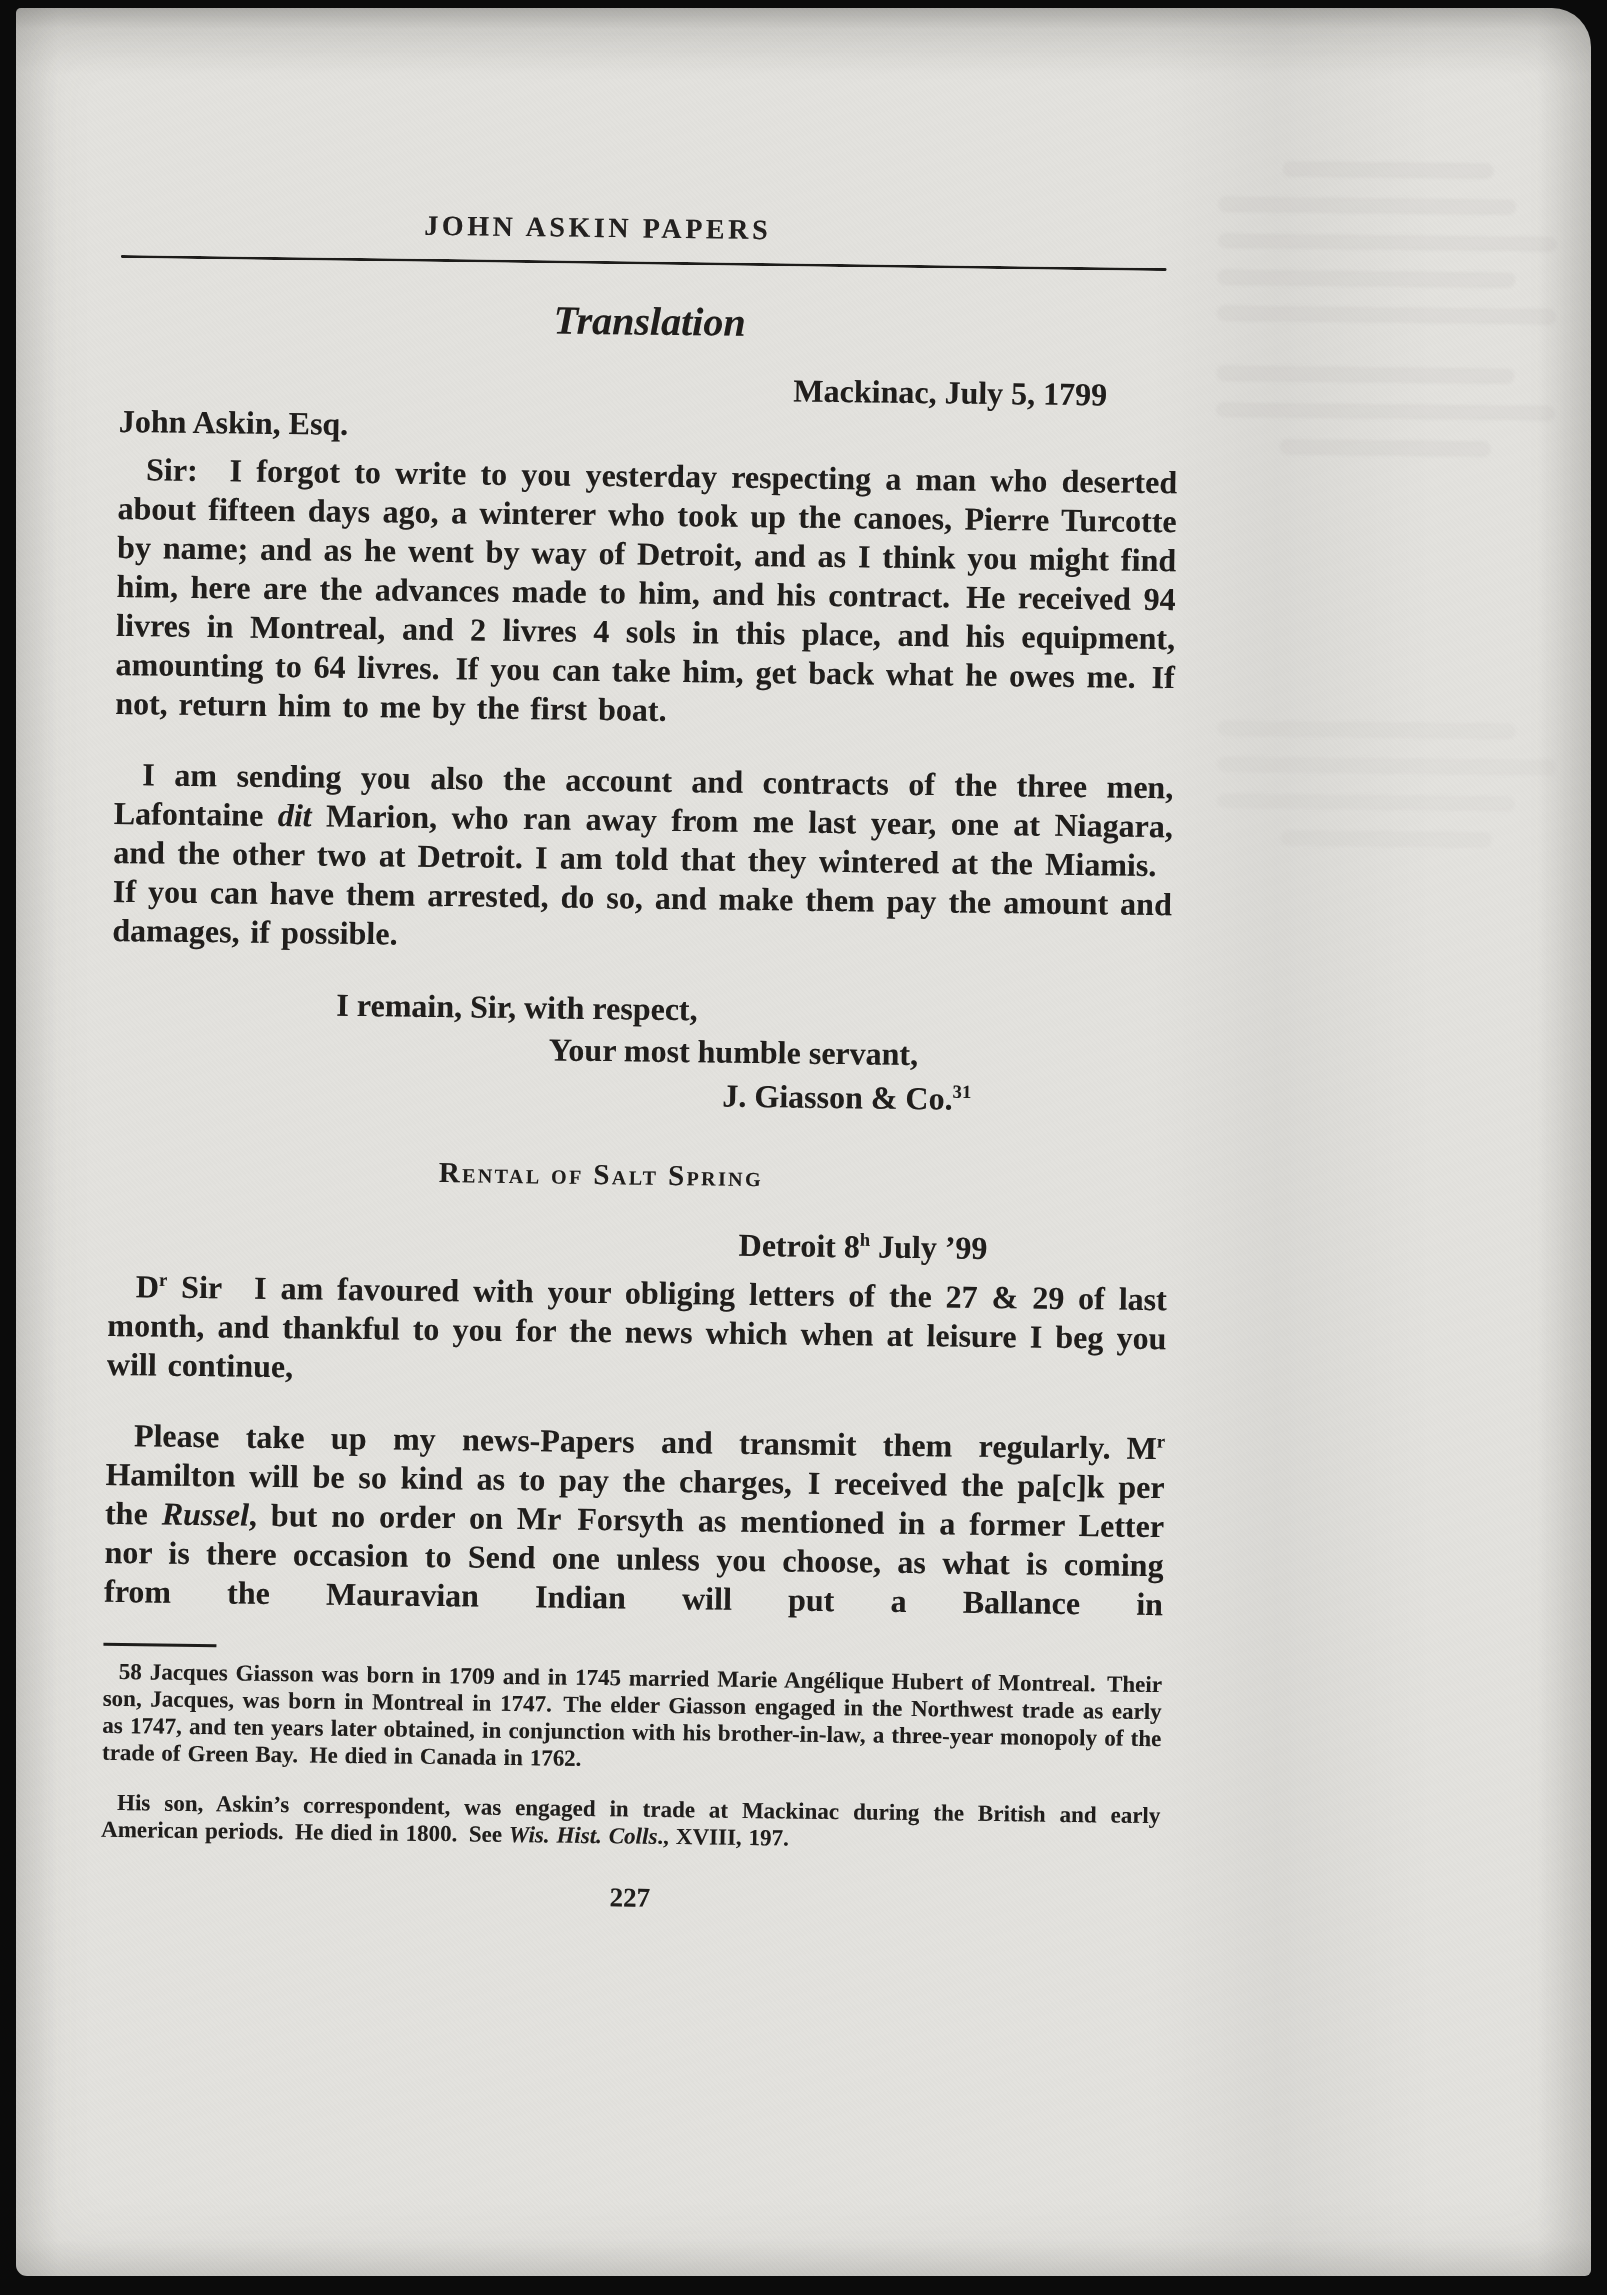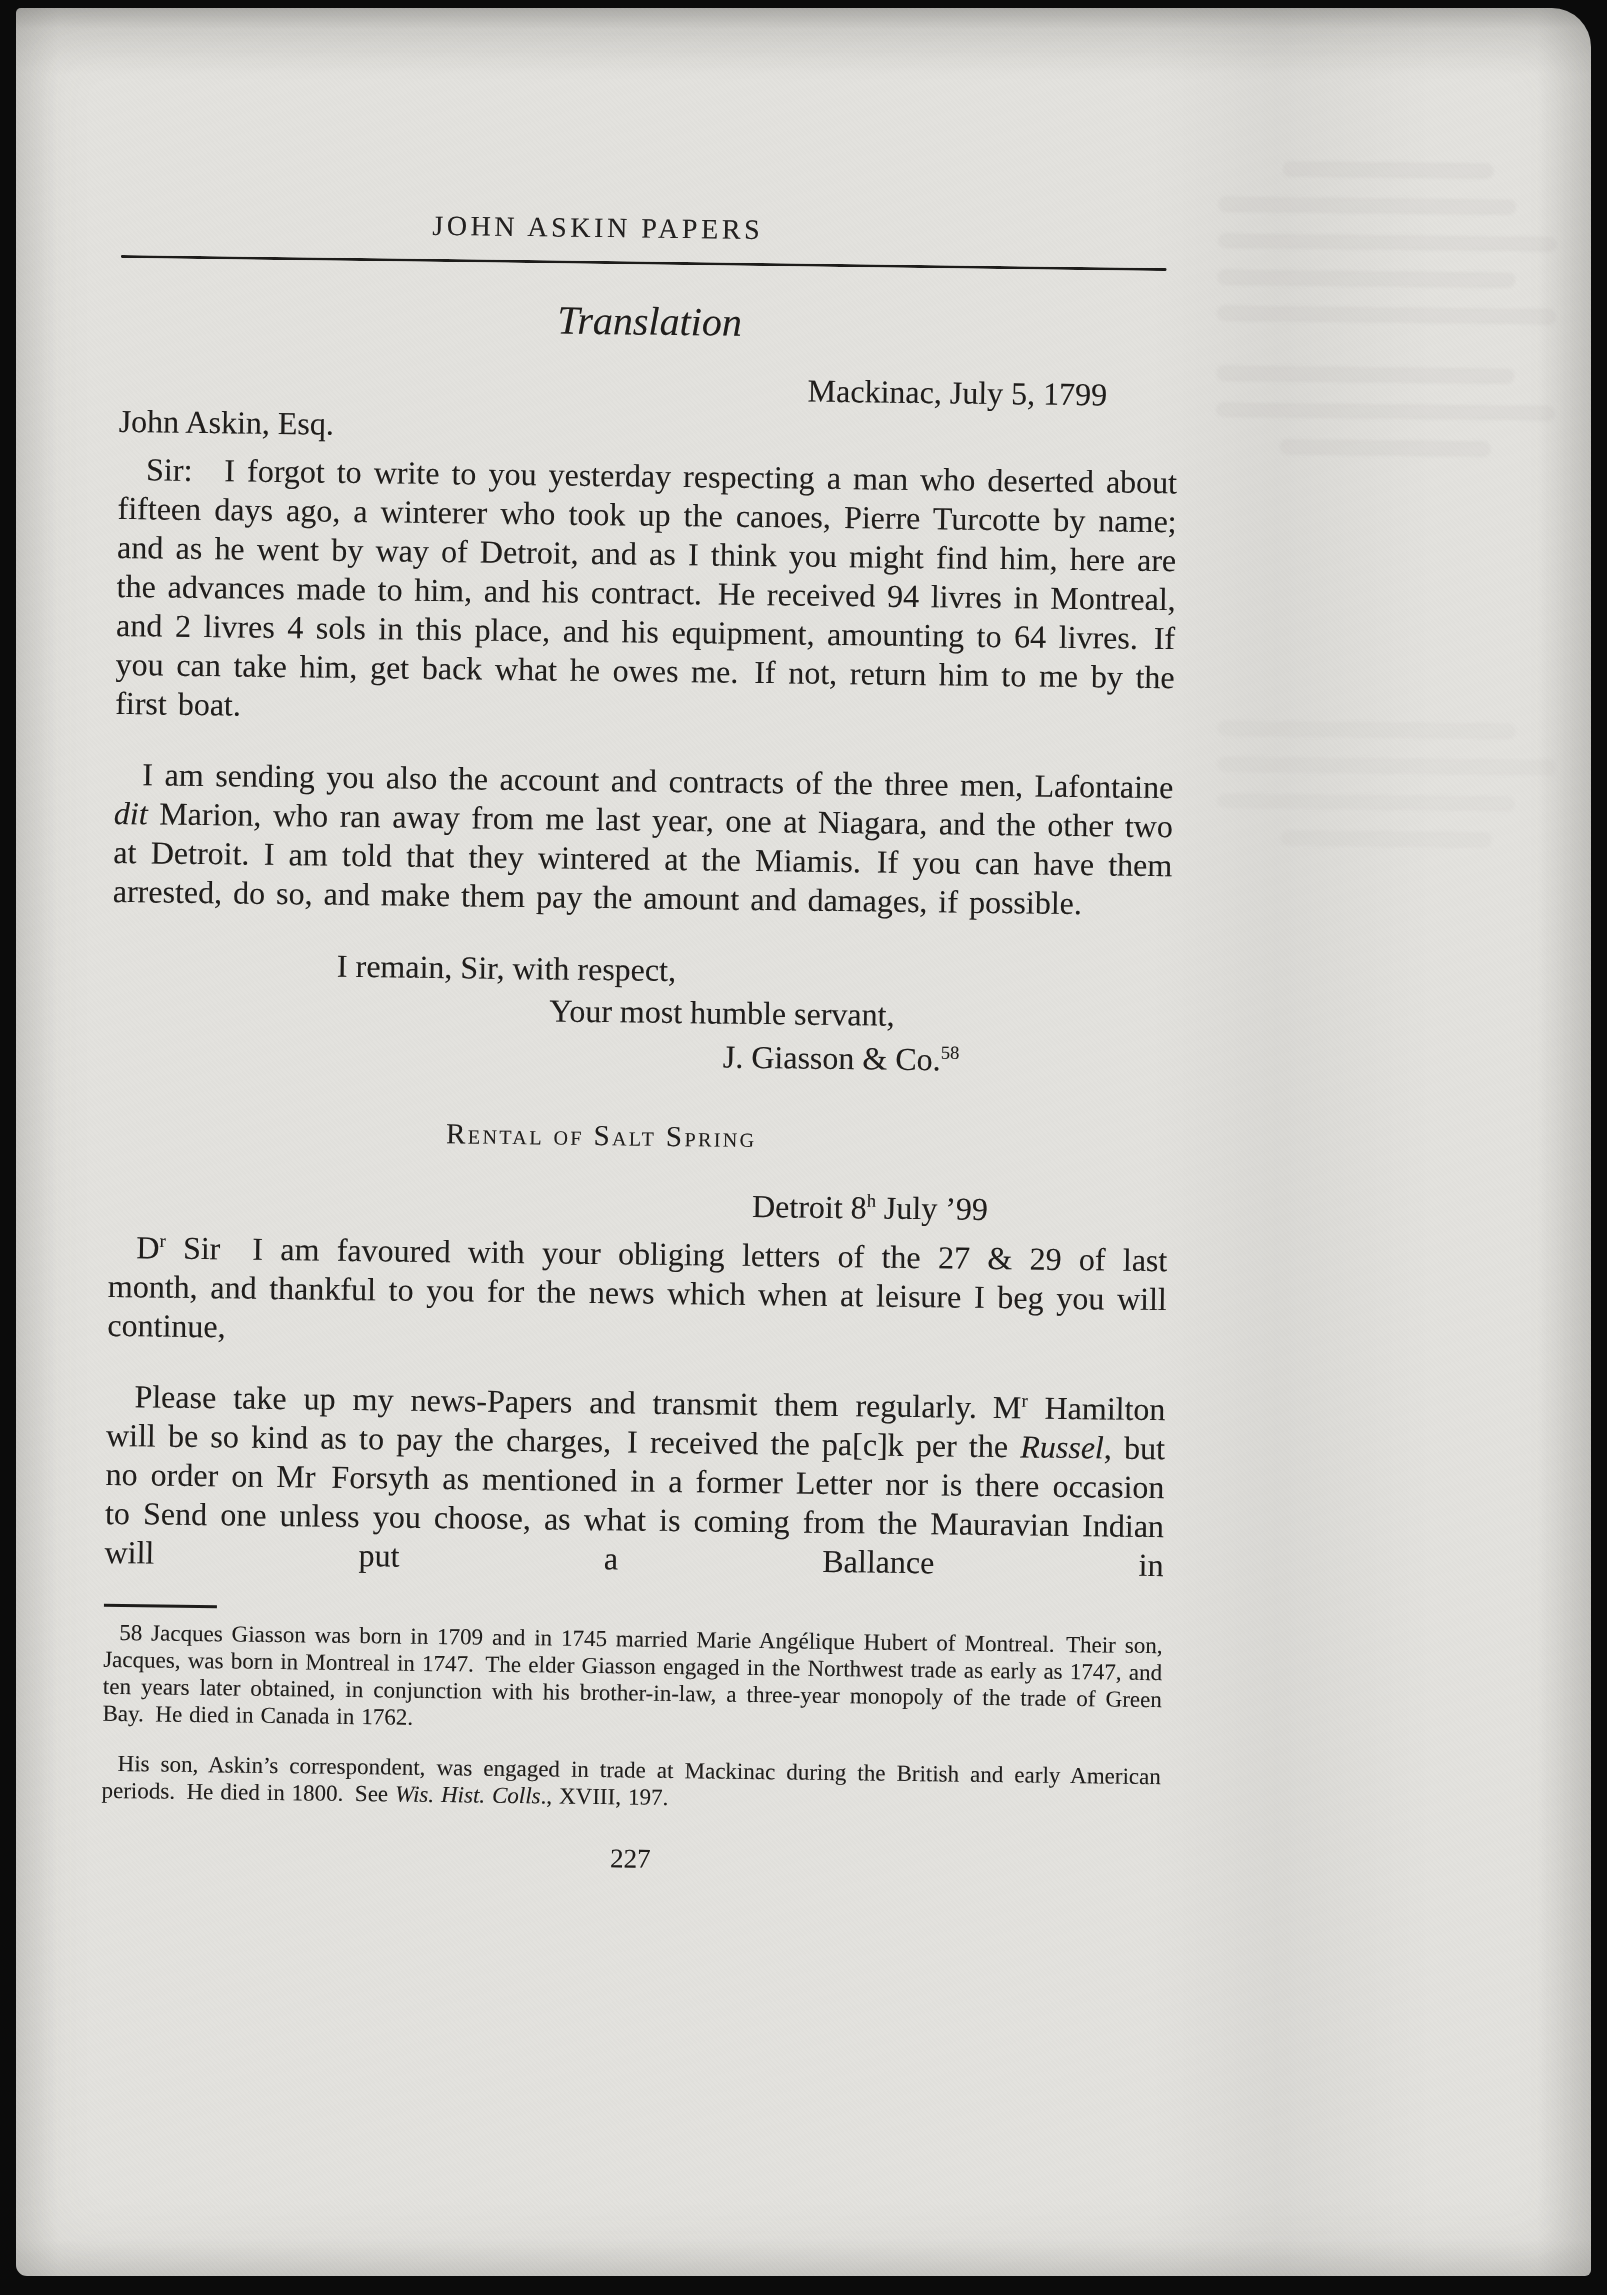--- a/index.html
+++ b/index.html
@@ -20,20 +20,21 @@
     background:
       linear-gradient(180deg, rgba(75,74,71,0.30) 0px, rgba(75,74,71,0.10) 20.6px, rgba(75,74,71,0.0) 67px),
       linear-gradient(0deg, rgba(60,59,56,0.10) 0px, rgba(60,59,56,0.0) 36px),
       linear-gradient(90deg, rgba(60,59,56,0.10) 0px, rgba(60,59,56,0.0) 42px),
       linear-gradient(270deg, rgba(60,59,56,0.14) 0px, rgba(60,59,56,0.0) 54px),
       linear-gradient(90deg, rgba(0,0,0,0) 72%, rgba(0,0,0,0.045) 80%, rgba(0,0,0,0) 90%),
       repeating-linear-gradient(47deg, rgba(0,0,0,0.013) 0 1.8px, rgba(255,255,255,0.012) 1.8px 3.6px),
       #e3e2de;
     border-radius: 4.8px 39px 6px 11px;
     box-shadow: inset 0 0 73px rgba(90,88,84,0.18);
+    font-weight: bold;
   }
   .content {
     position: absolute;
     left: 108px; top: 0;
     width: 1059px;
     transform: rotate(0.72deg);
     transform-origin: 0 0;
     color: #201e1c;
     text-shadow: 0 0 0.6px rgba(32,30,28,0.35);
   }
@@ -190,21 +191,21 @@
       <div class="dateline-1">Mackinac, July 5, 1799</div>
 
       <div class="addressee">John Askin, Esq.</div>
 
       <p class="body-para p1">Sir: I forgot to write to you yesterday respecting a man who deserted about fifteen days ago, a winterer who took up the canoes, Pierre Turcotte by name; and as he went by way of Detroit, and as I think you might find him, here are the advances made to him, and his contract. He received 94 livres in Montreal, and 2 livres 4 sols in this place, and his equipment, amounting to 64 livres. If you can take him, get back what he owes me. If not, return him to me by the first boat.</p>
 
       <p class="body-para p2"><span>I am sending you also the account and contracts of the three men, Lafontaine </span><span class="it">dit</span><span> Marion, who ran away from me last year, one at Niagara, and the other two at Detroit. I am told that they wintered at the Miamis. If you can have them arrested, do so, and make them pay the amount and damages, if possible.</span></p>
 
       <div class="closing closing-1">I remain, Sir, with respect,</div>
       <div class="closing closing-2">Your most humble servant,</div>
-      <div class="closing signature"><span>J. Giasson &amp; Co.</span><sup class="fnref">58</sup></div>
+      <div class="closing signature"><span>J. Giasson &amp; Co.</span><sup class="fnref">31</sup></div>
 
       <div class="section-heading">Rental of Salt Spring</div>
 
       <div class="dateline-2"><span>Detroit 8</span><sup class="abbr">h</sup><span> July ’99</span></div>
 
       <p class="body-para p3"><span>D</span><sup class="abbr">r</sup><span> Sir I am favoured with your obliging letters of the 27 &amp; 29 of last month, and thankful to you for the news which when at leisure I beg you will continue,</span></p>
 
       <p class="body-para p4 justify-last"><span>Please take up my news-Papers and transmit them regularly. M</span><sup class="abbr">r</sup><span> Hamilton will be so kind as to pay the charges, I received the pa[c]k per the </span><span class="it">Russel</span><span>, but no order on Mr Forsyth as mentioned in a former Letter nor is there occasion to Send one unless you choose, as what is coming from the Mauravian Indian will put a Ballance in</span></p>
 
       <div class="footnote-rule"></div>

